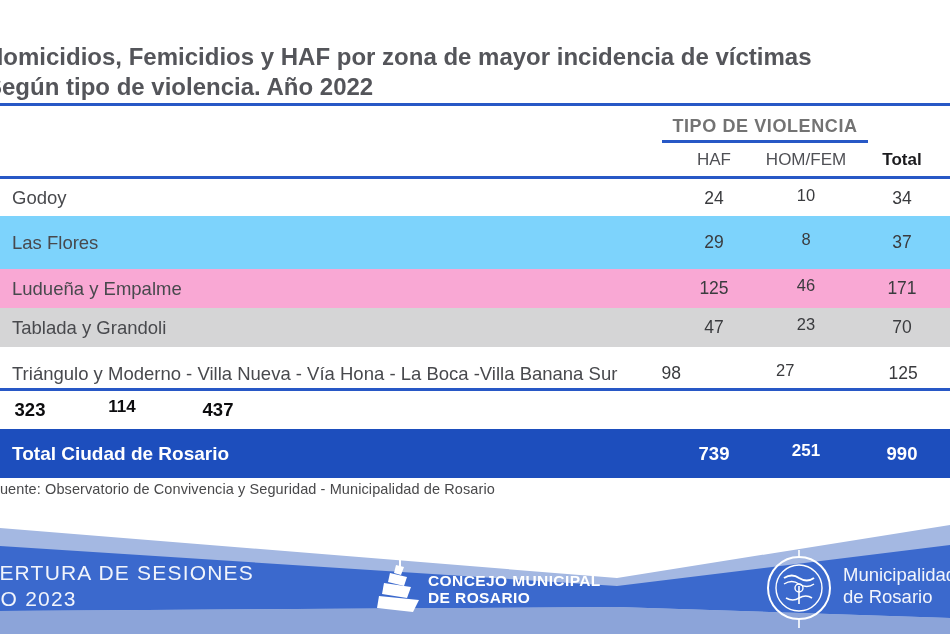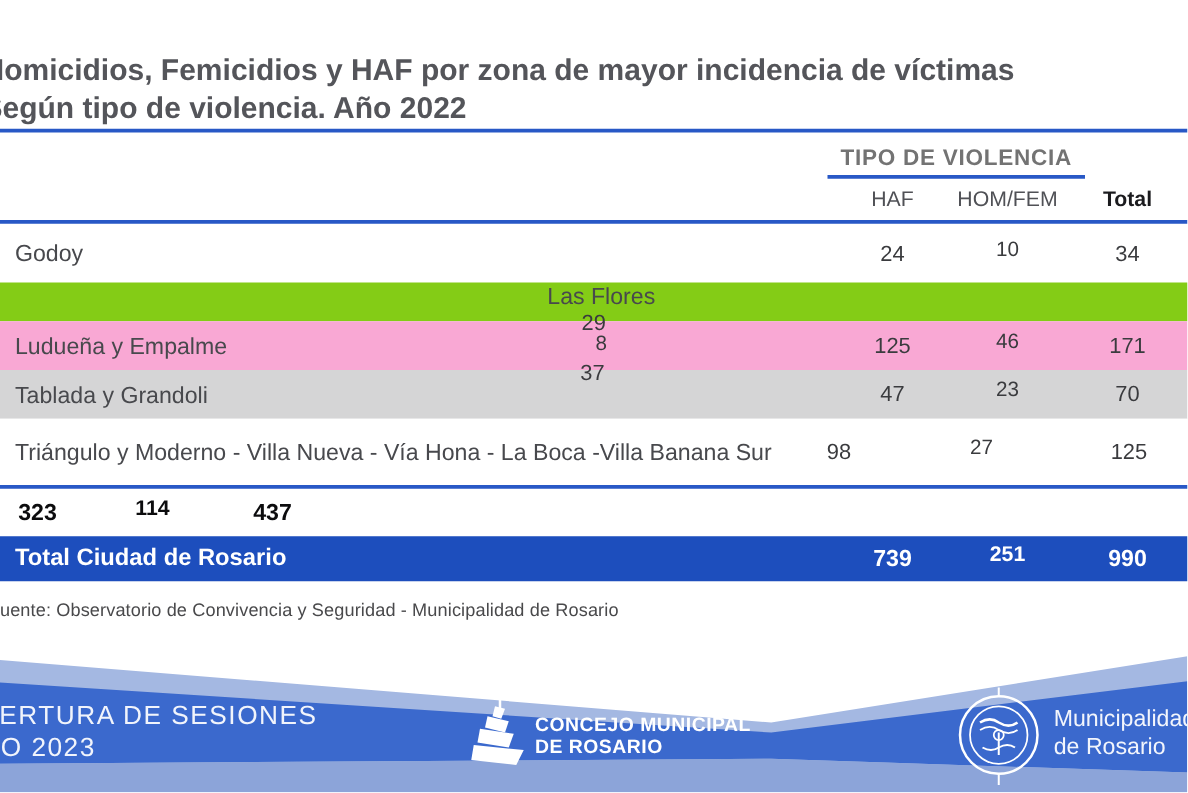--- a/index.html
+++ b/index.html
@@ -36,35 +36,35 @@
 
   .col-headers{position:absolute;top:148px;height:24px;font-size:17px;color:#505156;}
   .col-headers .cell.total{font-weight:700;color:#1b1b1e;}
 
   
   .rows{position:absolute;top:180px;left:0;}
   .data-row{font-size:18.5px;color:#48494d;}
   .data-row .label{font-weight:400;}
   .data-row .cell{font-size:17.5px;color:#3a3b3e;}
   .data-row .cell.homfem{font-size:16.5px;transform:translateY(-3px);}
-  .data-row:nth-child(1){height:46px;background:#ffffff;}
-  .data-row:nth-child(2){height:31px;background:#84cc16;flex-direction:column;}
+  .data-row:nth-child(1){height:36px;background:#ffffff;}
+  .data-row:nth-child(2){height:53px;background:#7dd3fc;}
   .data-row:nth-child(3){height:39px;background:#f9a8d4;}
   .data-row:nth-child(4){height:39px;background:#d5d5d6;}
   .data-row:nth-child(5){height:53px;background:#ffffff;gap:25px;}
 
   
   .totals-row{
     position:absolute;top:392px;height:35px;background:#ffffff;
     font-weight:700;color:#0c0c0e;font-size:19px;
   }
   .totals-row .cell{font-size:18.5px;}
   .totals-row .cell.homfem{font-size:17px;transform:translateY(-3px);}
   .city-row{
-    position:absolute;top:429px;height:36px;background:#1d4ebd;
+    position:absolute;top:429px;height:49px;background:#1d4ebd;
     font-weight:700;color:#ffffff;font-size:19px;
   }
   .city-row .cell{font-size:18.5px;}
   .city-row .cell.homfem{font-size:17px;transform:translateY(-3px);}
 
   
   .source{
     position:absolute;top:481px;left:-9px;width:980px;
     font-size:14.5px;color:#49494b;letter-spacing:0.1px;
   }

